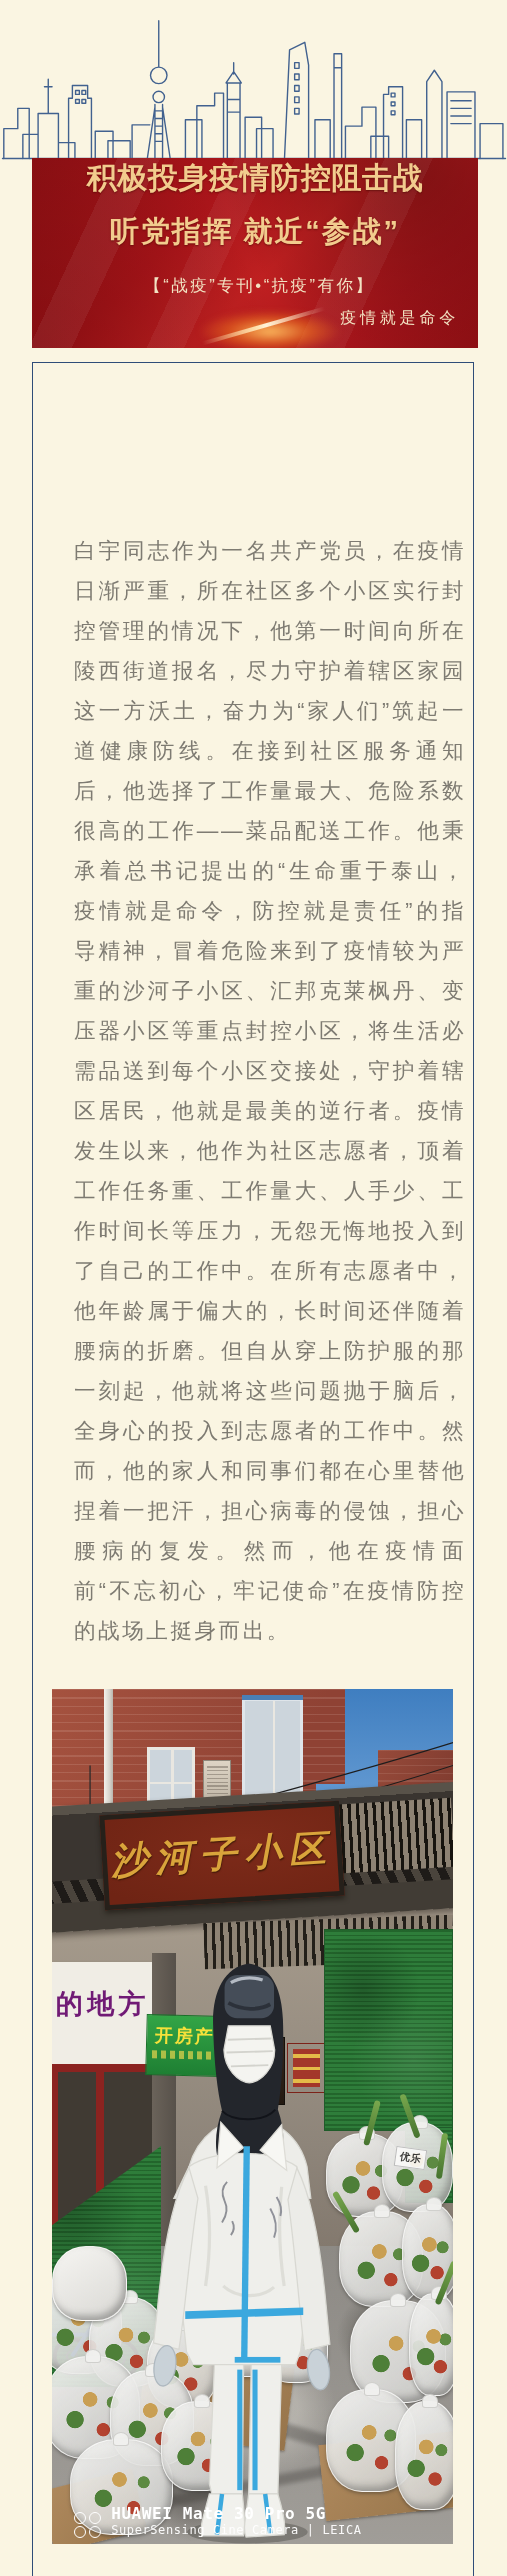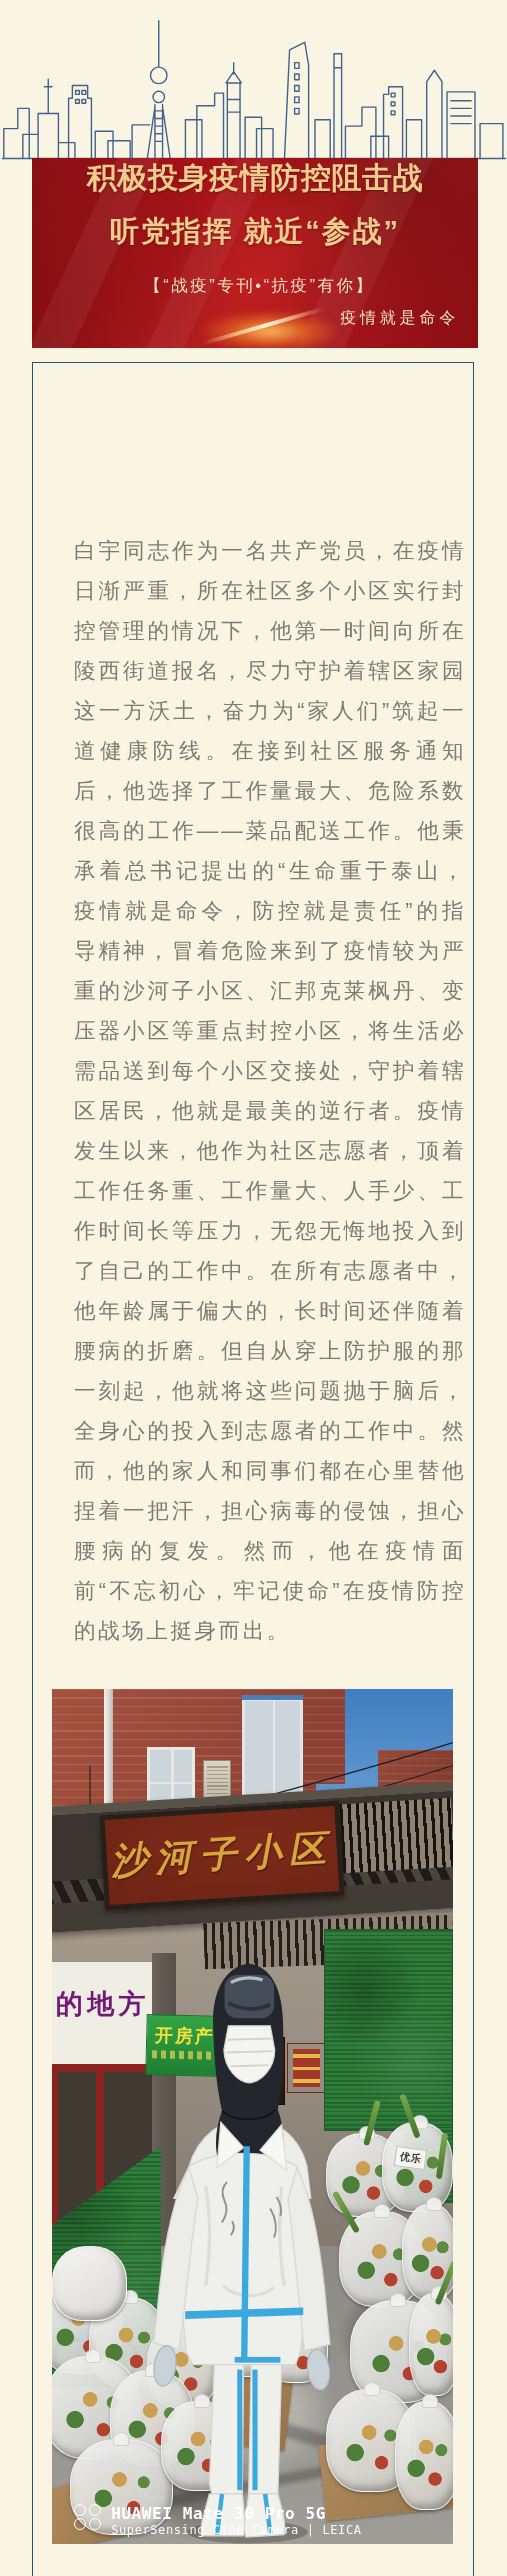--- a/index.html
+++ b/index.html
@@ -109,21 +109,21 @@
         radial-gradient(circle at 48% 42%, #C99F53 0 7px, transparent 7.6px),
         radial-gradient(circle at 72% 45%, #5d8a42 0 5.7px, transparent 6.3px),
         linear-gradient(145deg, rgba(243,243,241,.95), rgba(203,203,200,.88));
       box-shadow:inset -3.2px -4.4px 7.6px rgba(110,110,108,.55), 0 1.9px 3.2px rgba(40,40,38,.35);}
   .bag .knot{position:absolute;left:42%;top:-7.6px;width:14px;height:11.4px;border-radius:50% 50% 20% 20%;
       background:rgba(240,240,238,.95);border:0.6px solid rgba(200,200,198,.8);}
   .bag-label{position:absolute;left:18%;top:28%;transform:rotate(8deg);background:rgba(250,250,248,.9);
       padding:1.9px 3.8px;font-size:10.2px;font-weight:700;color:#3a3a38;letter-spacing:0.6px;border:0.6px solid #bbb;}
   .leaf{position:absolute;z-index:9;width:6.3px;height:46px;border-radius:5.1px;background:linear-gradient(#79a84e,#46732f);}
   .person{position:absolute;left:95px;top:267px;width:197px;height:590px;z-index:9;}
-  .ph-watermark{position:absolute;left:21.6px;top:815px;z-index:11;display:flex;align-items:flex-start;color:#fff;}
+  .ph-watermark{position:absolute;left:21.6px;top:815px;z-index:11;display:flex;align-items:flex-end;color:#fff;}
   .wm-icon{display:grid;grid-template-columns:12.7px 12.7px;grid-gap:1.9px 3.2px;margin-right:9px;}
   .wm-icon span{width:12px;height:12px;border:1.9px solid #fff;border-radius:50%;box-sizing:border-box;}
   .wm-text .l1{font-family:"DejaVu Sans Mono","Liberation Mono",monospace;font-size:16px;font-weight:700;letter-spacing:0.6px;line-height:19px;}
   .wm-text .l2{font-family:"DejaVu Sans Mono","Liberation Mono",monospace;font-size:12px;letter-spacing:0.6px;line-height:15.2px;opacity:.95;}
 
   .trike{position:absolute;left:-7.6px;top:554px;width:108px;height:140px;z-index:7;}
 </style>
 </head>
 <body>
 

